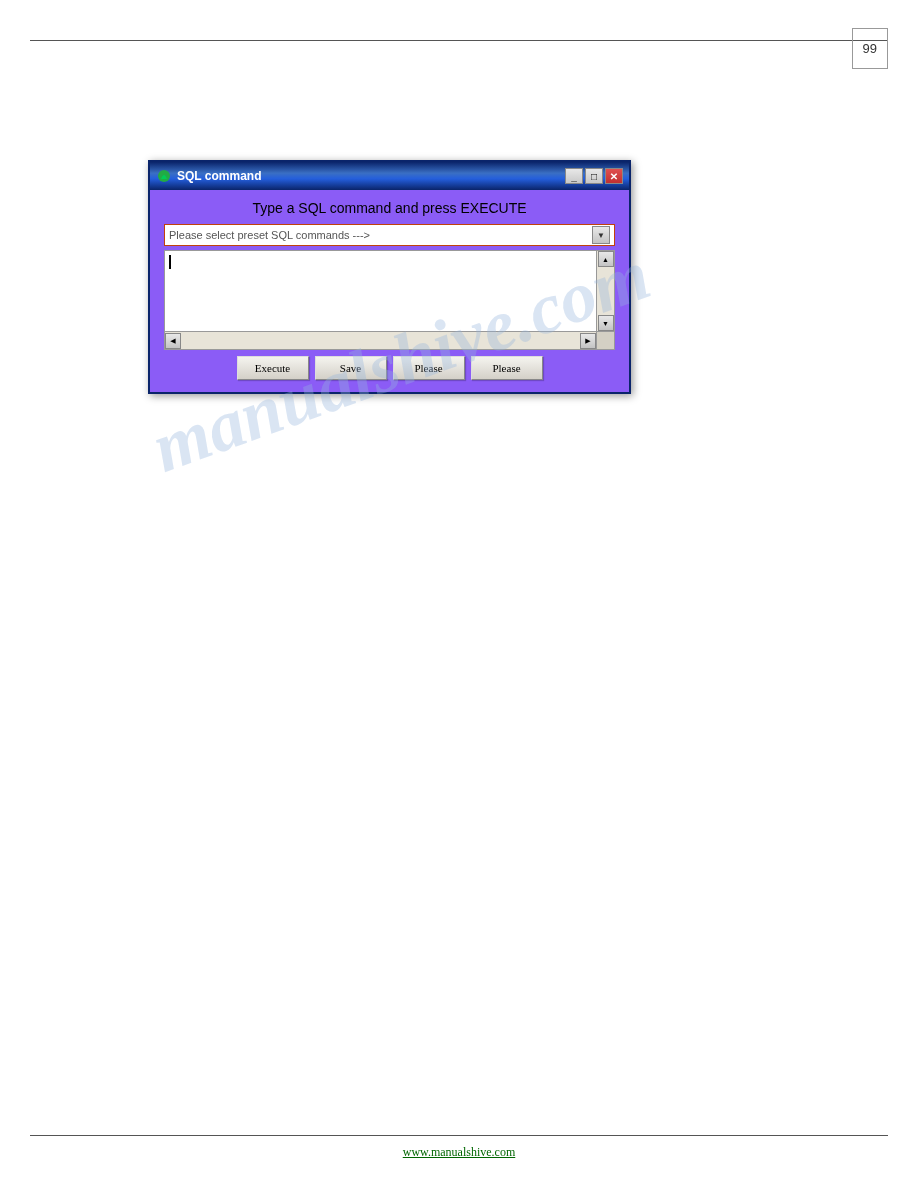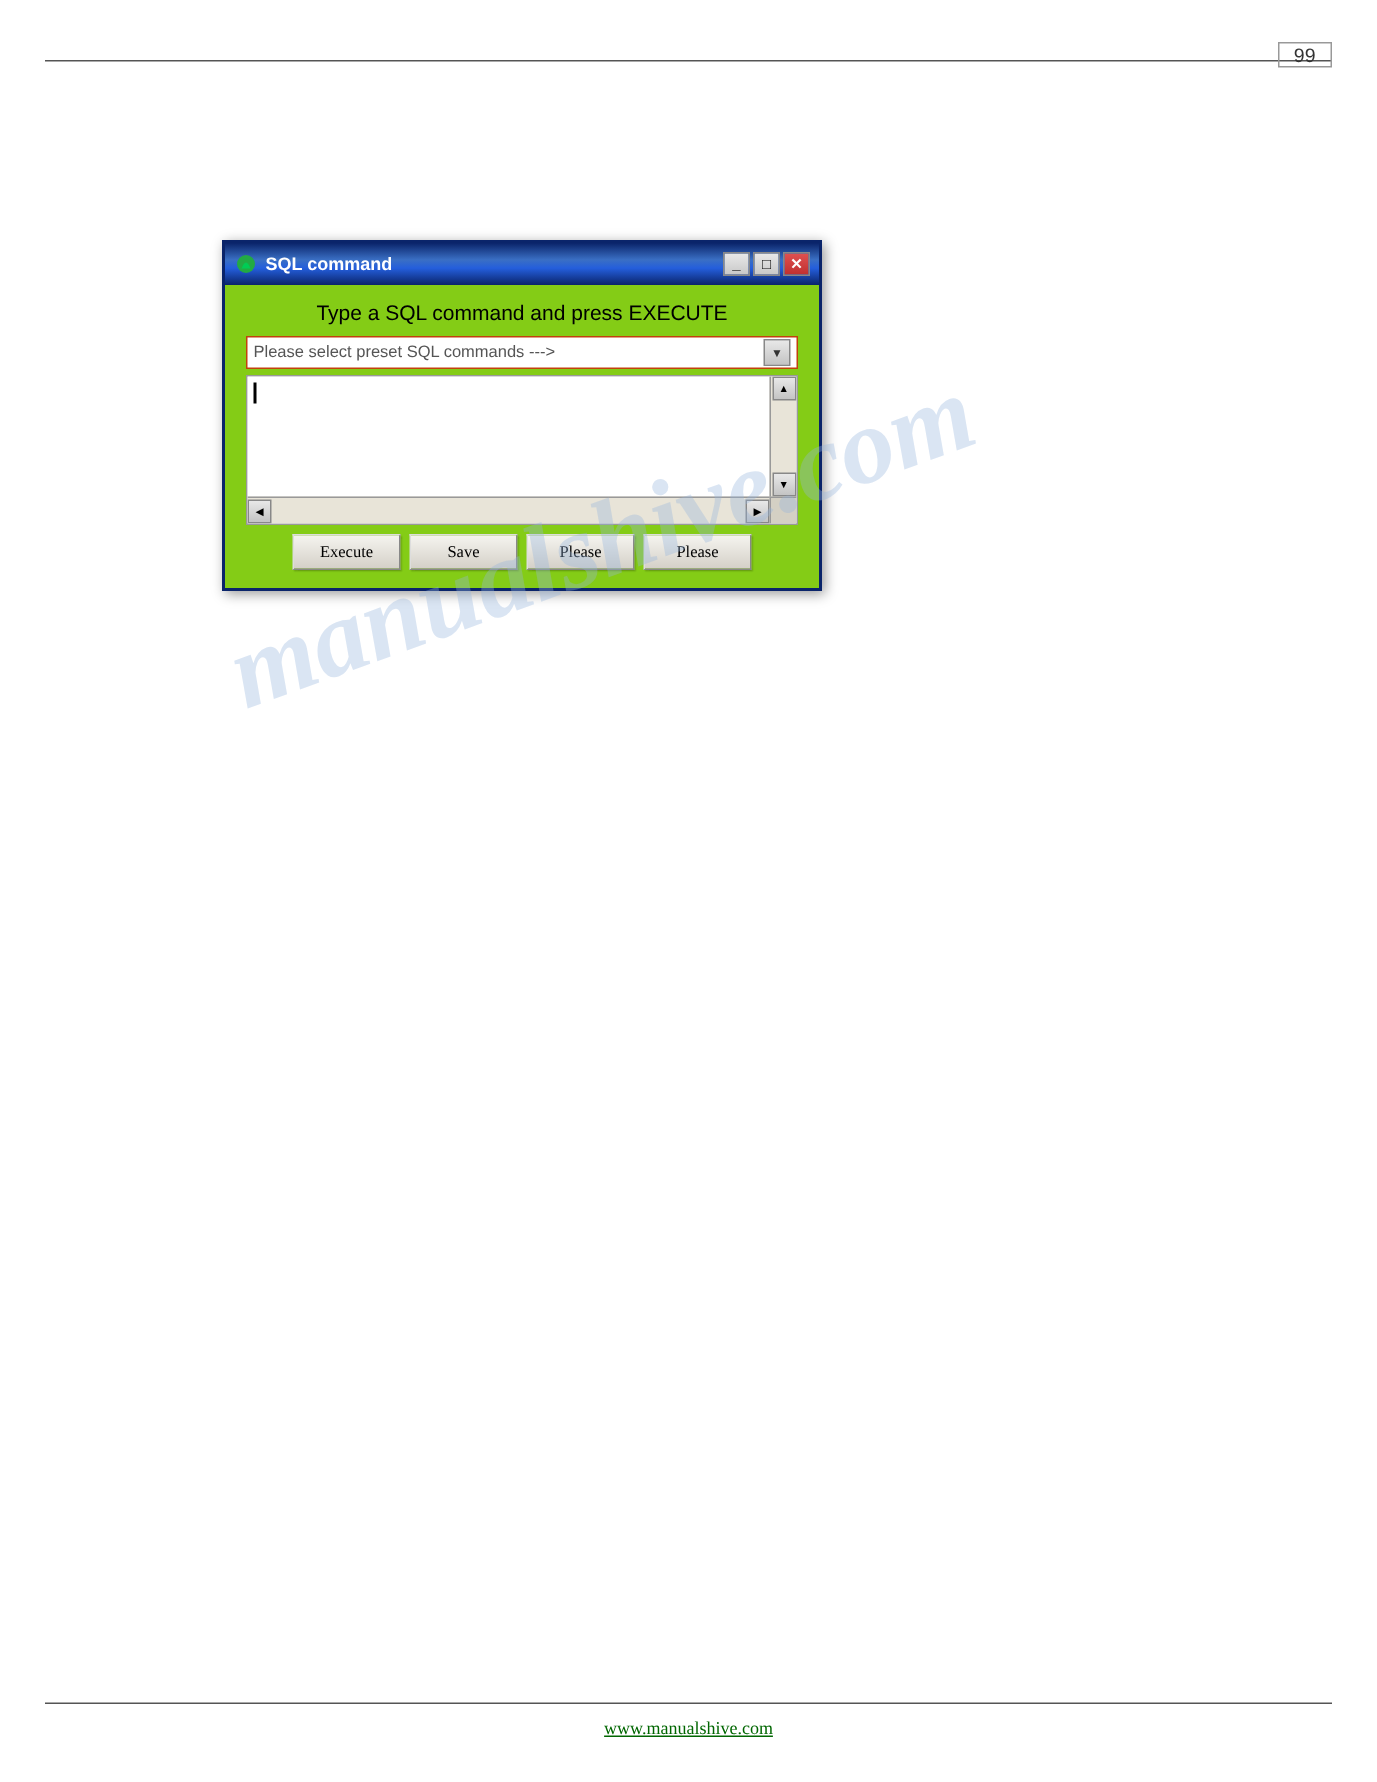--- a/index.html
+++ b/index.html
@@ -19,21 +19,21 @@
       border-top: 1px solid #555;
       margin: 40px 30px 0 30px;
     }
 
     
     .page-number-box {
       position: absolute;
       top: 28px;
       right: 30px;
       border: 1px solid #999;
-      padding: 0 10px;
+      padding: 12px 10px;
       font-size: 13px;
       color: #333;
     }
 
     
     .bottom-rule {
       position: absolute;
       bottom: 52px;
       left: 30px;
       right: 30px;
@@ -72,23 +72,23 @@
 
     
     .dialog-wrapper {
       position: absolute;
       top: 160px;
       left: 148px;
     }
 
     
     .dialog {
-      width: 400px;
+      width: 483px;
       border: 2px solid #0a246a;
-      background: #84cc16;
+      background: #8b5cf6;
       box-shadow: 2px 2px 8px rgba(0,0,0,0.4);
     }
 
     
     .title-bar {
       background: linear-gradient(to bottom, #0a246a 0%, #3a6fc4 40%, #245edc 60%, #0a246a 100%);
       padding: 4px 6px;
       display: flex;
       align-items: center;
       justify-content: space-between;

